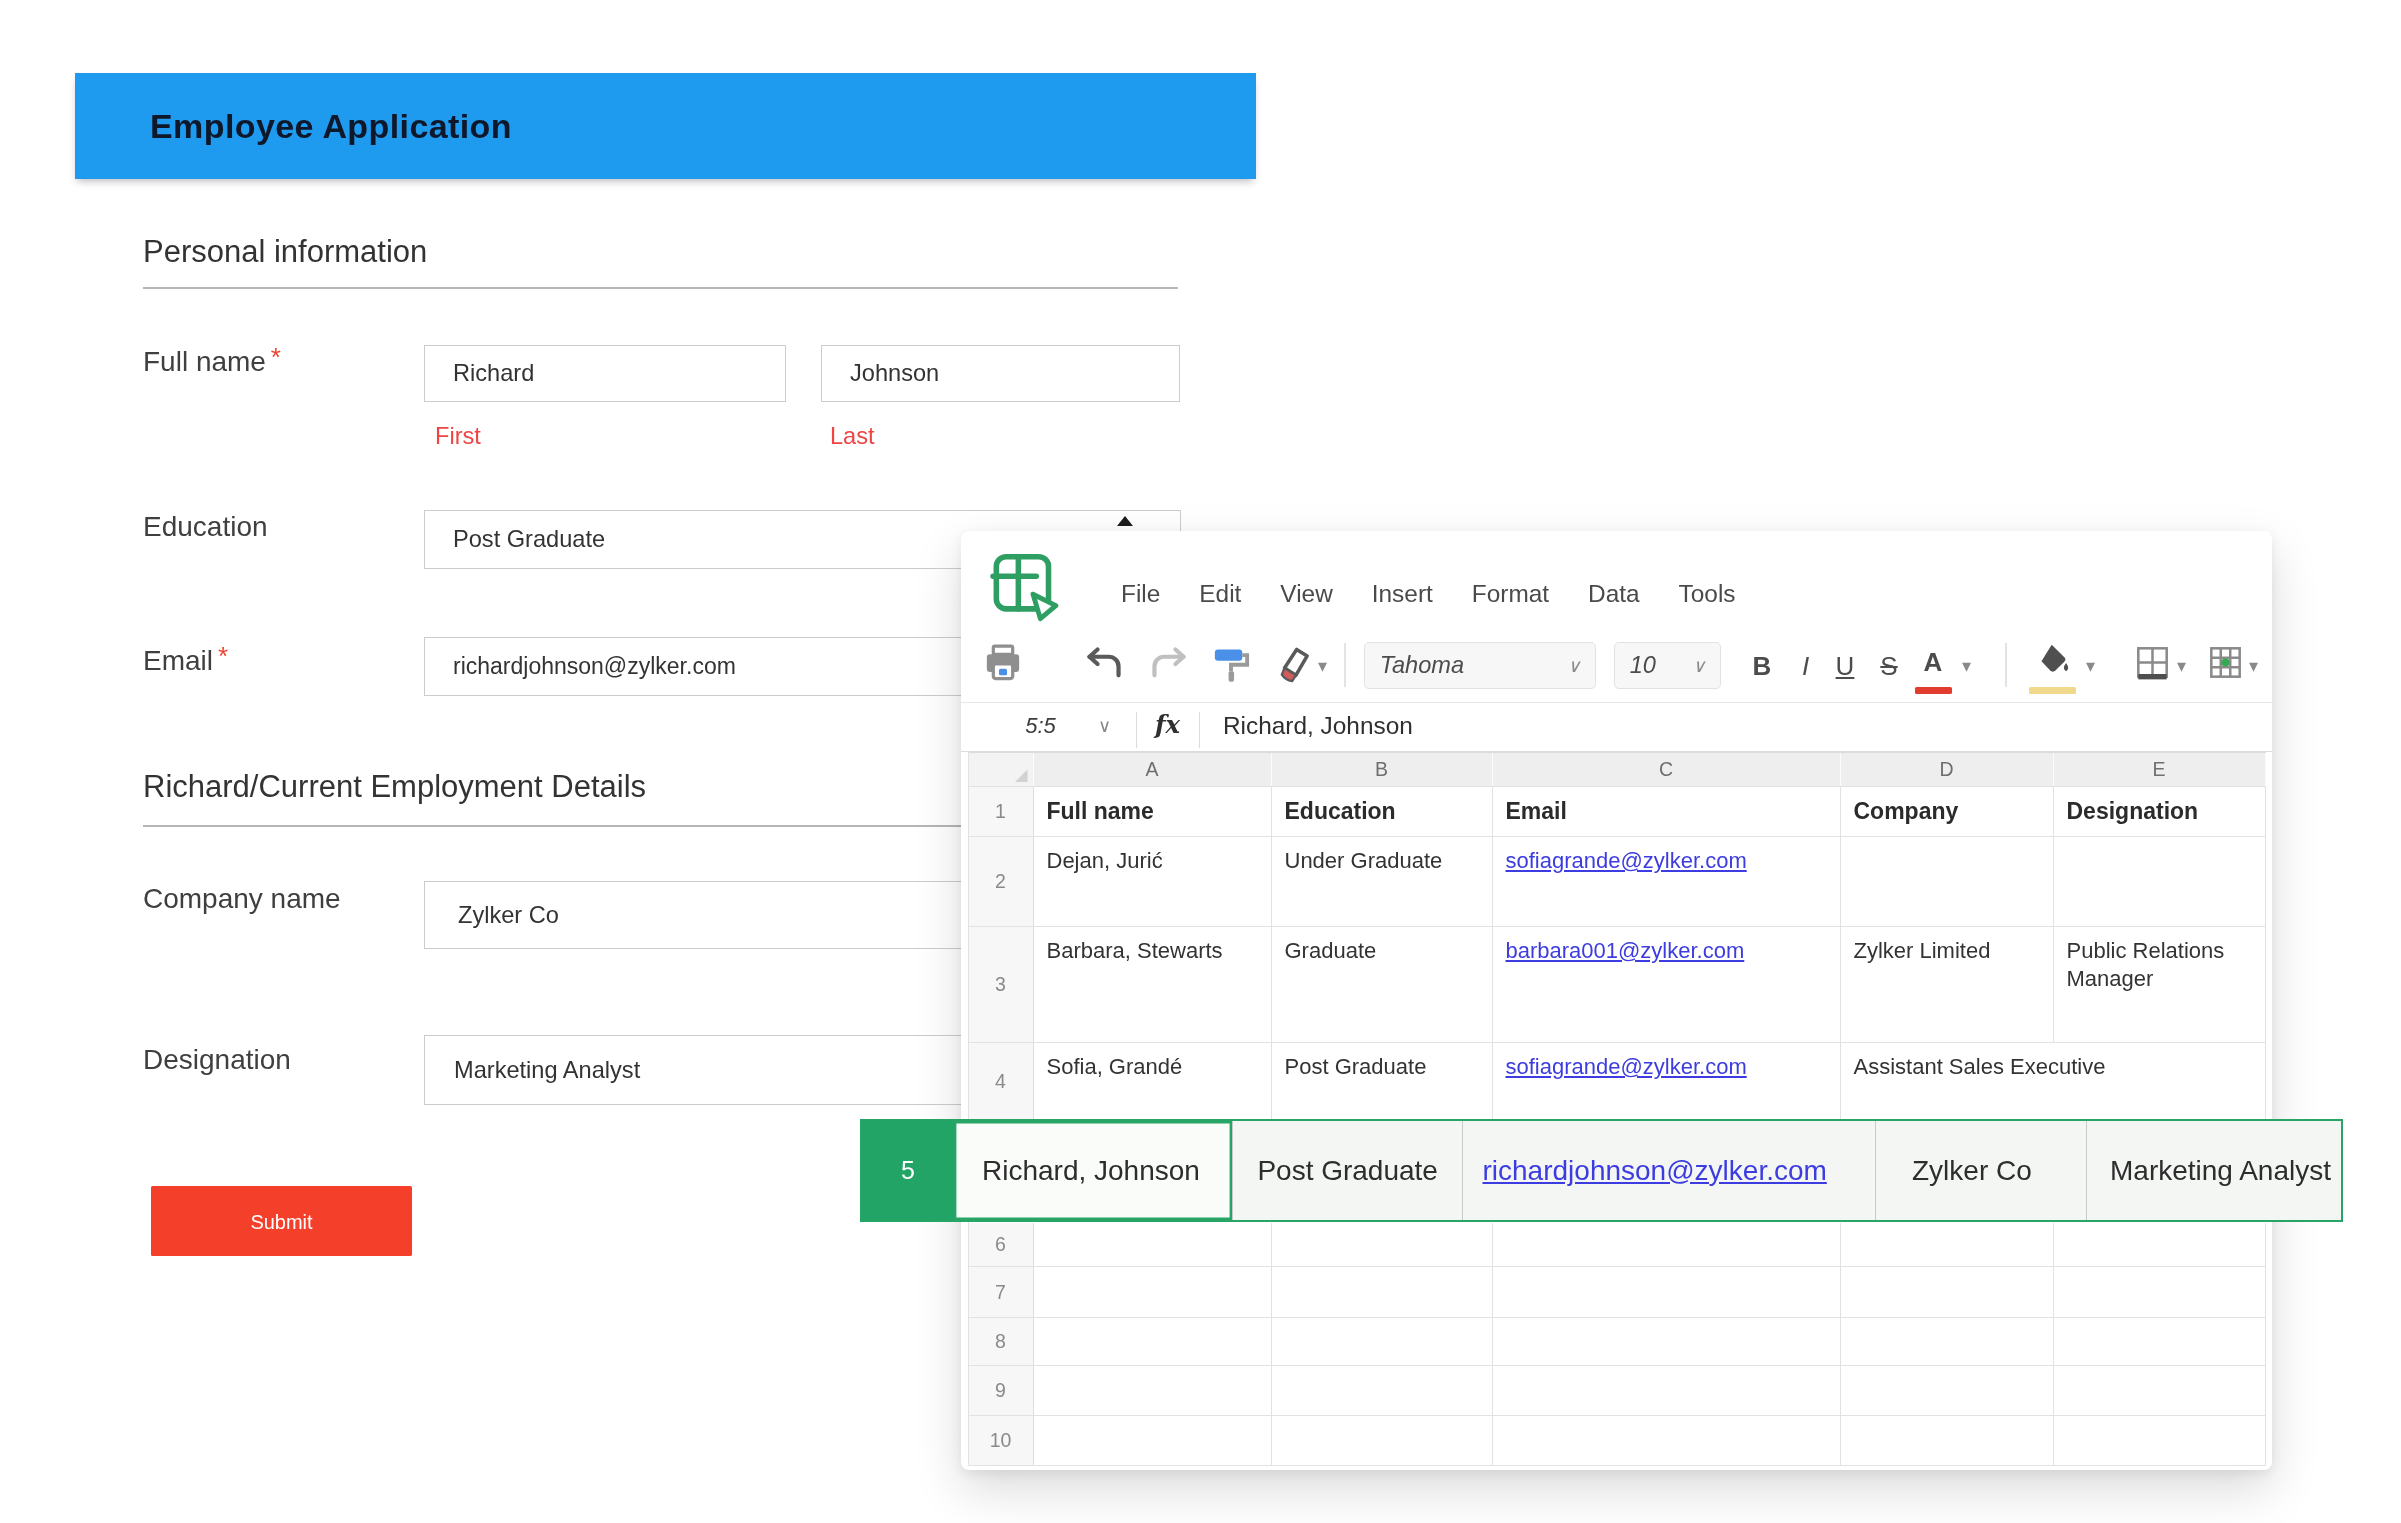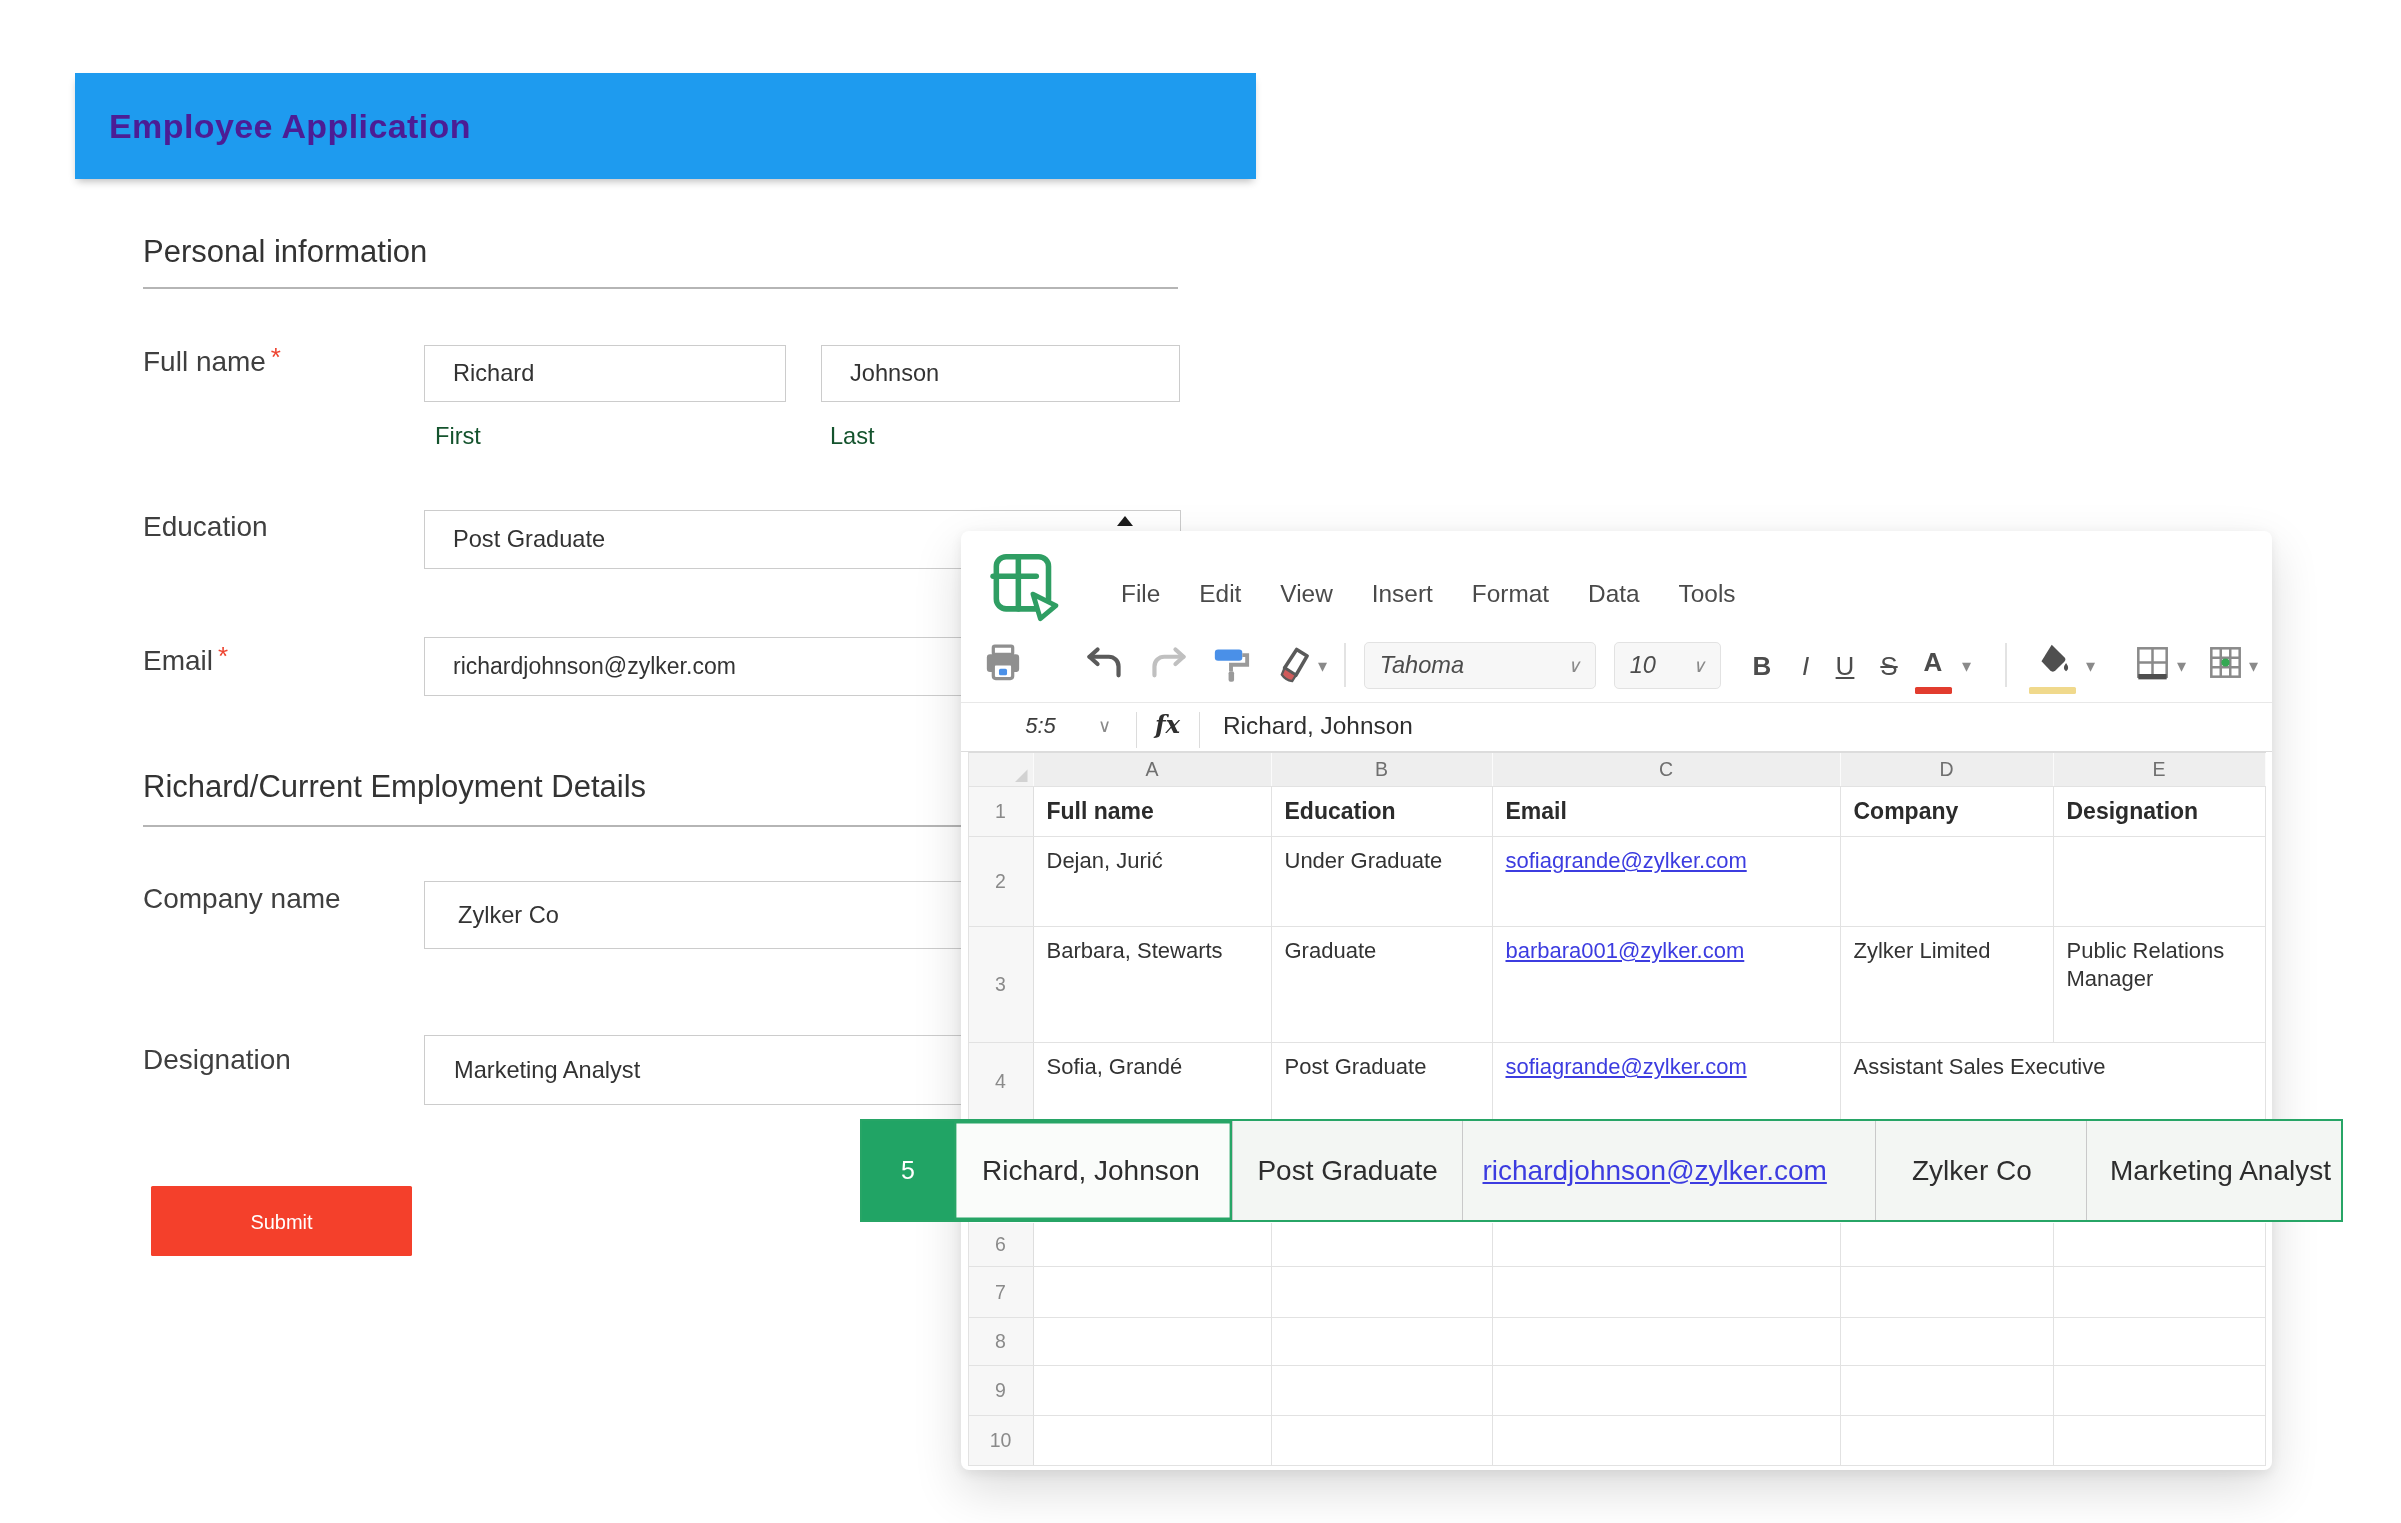--- a/index.html
+++ b/index.html
@@ -3,28 +3,28 @@
 <meta charset="utf-8">
 <style>
   html,body{margin:0;padding:0;background:#fff;}
   #stage{position:relative;width:2401px;height:1523px;background:#fff;overflow:hidden;
          font-family:"Liberation Sans",sans-serif;color:#333;}
   .abs{position:absolute;}
 
   
   .form-header{left:75px;top:73px;width:1181px;height:106px;background:#1e9bef;
                box-shadow:0 4.9px 8.1px -1.6px rgba(0,0,0,.28);z-index:1;}
-  .form-header-title{line-height:106px;padding-left:34px;color:#4c1d95;font-size:34px;font-weight:700;letter-spacing:0.4px;}
+  .form-header-title{line-height:106px;padding-left:75px;color:#0f172a;font-size:34px;font-weight:700;letter-spacing:0.4px;}
   .section-heading{font-size:31px;font-weight:500;color:#333;z-index:1;}
   .rule{height:1.6px;background:#b5b5b5;z-index:1;}
   .f-label{font-size:28px;color:#3f3f3f;z-index:1;}
   .req{color:#ee4430;font-size:26px;vertical-align:4.9px;padding-left:4.9px;}
   .t-input{position:absolute;border:1.6px solid #ccc;background:#fff;font-family:"Liberation Sans",sans-serif;
            font-size:23.6px;color:#333;padding:0 0 0 28px;box-sizing:border-box;outline:none;z-index:1;}
-  .helper{font-size:23.6px;color:#14532d;z-index:1;}
+  .helper{font-size:23.6px;color:#ef4444;z-index:1;}
   .sel-box{border:1.6px solid #ccc;background:#fff;box-sizing:border-box;z-index:1;}
   .sel-text{line-height:56px;padding-left:28px;font-size:23.6px;color:#333;}
   .sel-arrow{width:0;height:0;border-left:8.1px solid transparent;border-right:8.1px solid transparent;
              border-bottom:10.6px solid #1c1c1c;z-index:1;}
   .submit-btn{left:151px;top:1186px;width:261px;height:70px;background:#f4402b;border:none;color:#fff;
               font-family:"Liberation Sans",sans-serif;font-size:20px;text-align:center;line-height:70px;
               cursor:pointer;z-index:1;border-radius:1.6px;}
 
   
   .panel{left:961px;top:531px;width:1311px;height:939px;background:#fff;border-radius:8.1px;z-index:2;

